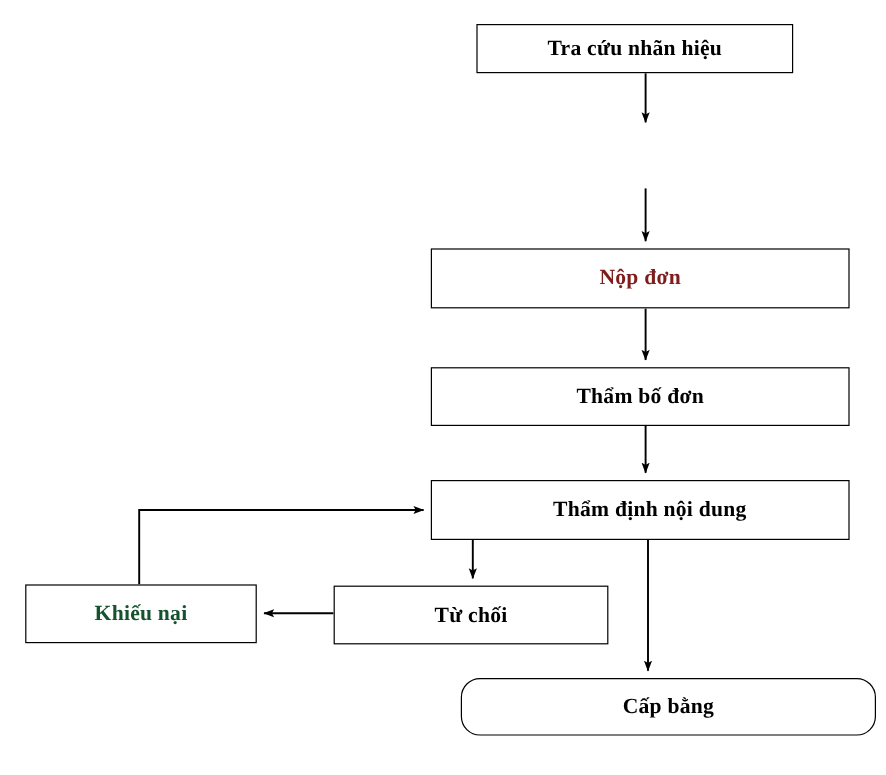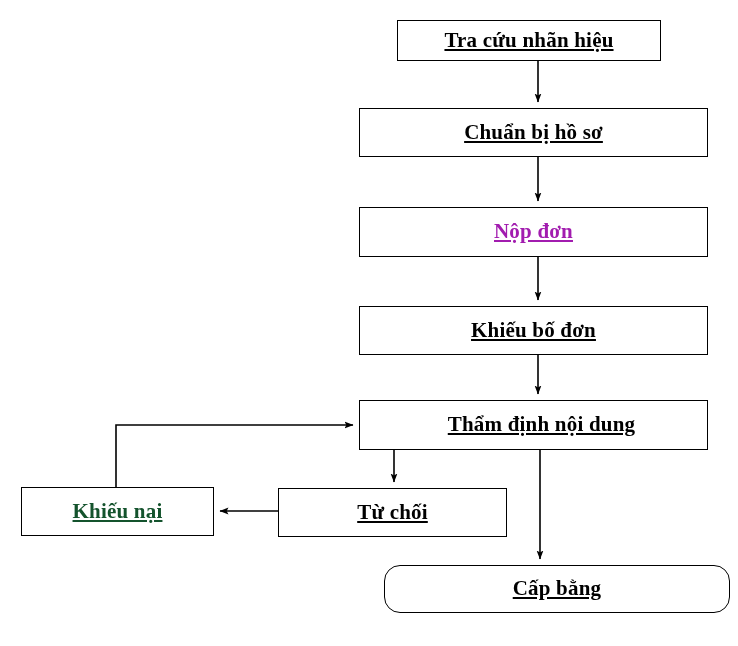--- a/index.html
+++ b/index.html
@@ -25,26 +25,25 @@
     background: #ffffff;
     display: flex;
     align-items: center;
     justify-content: center;
     text-align: center;
     z-index: 2;
   }
   .node-label {
     font-family: "Liberation Serif", "DejaVu Serif", serif;
     font-weight: bold;
-    font-size: 21px;
+    font-size: 18px;
     color: #000000;
     line-height: 1.1;
     letter-spacing: 0.2px;
     white-space: nowrap;
-    text-decoration: underline;
   }
   #edge-layer {
     position: absolute;
     left: 0;
     top: 0;
     width: 738px;
     height: 646px;
     z-index: 1;
   }
 </style>
@@ -68,30 +67,27 @@
         <polyline points="540,450 540,559" stroke="#000000" marker-end="url(#arrow-head)"></polyline>
         <polyline points="278,511 220,511" stroke="#000000" marker-end="url(#arrow-head)"></polyline>
         <polyline points="116,487 116,425 353,425" stroke="#000000" marker-end="url(#arrow-head)"></polyline>
       </g>
   </svg>
 
   <div class="node" style="left: 397px; top: 20px; width: 264px; height: 41px; border-color: rgb(0, 0, 0);">
     <span class="node-label" style="color: rgb(0, 0, 0);">Tra cứu nhãn hiệu</span>
   </div>
 
-  <div class="node" style="left: 359px; top: 108px; width: 349px; height: 49px; border-color: rgb(0, 0, 0);">
-    <span class="node-label" style="color: rgb(0, 0, 0);">Chuẩn bị hồ sơ</span>
-  </div>
 
   <div class="node" style="left: 359px; top: 207px; width: 349px; height: 50px; border-color: rgb(0, 0, 0);">
-    <span class="node-label" style="color: #a21caf;">Nộp đơn</span>
+    <span class="node-label" style="color: #7f1d1d;">Nộp đơn</span>
   </div>
 
   <div class="node" style="left: 359px; top: 306px; width: 349px; height: 49px; border-color: rgb(0, 0, 0);">
-    <span class="node-label" style="color: rgb(0, 0, 0);">Khiếu bố đơn</span>
+    <span class="node-label" style="color: rgb(0, 0, 0);">Thẩm bố đơn</span>
   </div>
 
   <div class="node" style="left: 359px; top: 400px; width: 349px; height: 50px; border-color: rgb(0, 0, 0); padding-left: 16px;">
     <span class="node-label" style="color: rgb(0, 0, 0);">Thẩm định nội dung</span>
   </div>
 
   <div class="node" style="left: 21px; top: 487px; width: 193px; height: 49px; border-color: rgb(0, 0, 0);">
     <span class="node-label" style="color: #14532d;">Khiếu nại</span>
   </div>
 

